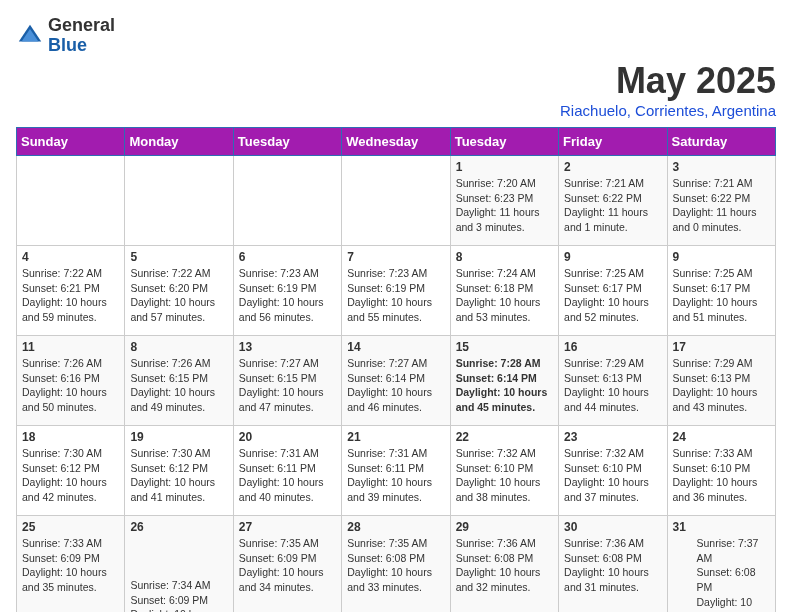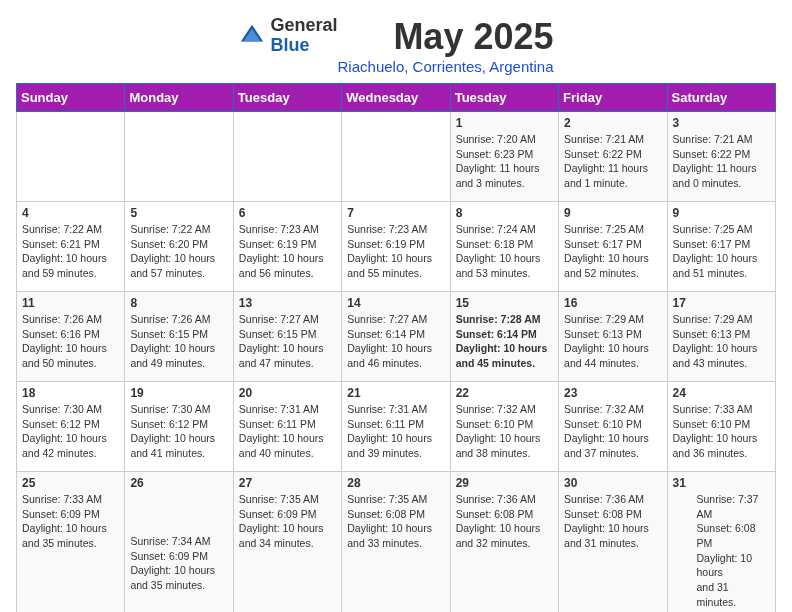--- a/index.html
+++ b/index.html
@@ -5,21 +5,21 @@
     * { box-sizing: border-box; margin: 0; padding: 0; }
     body {
       font-family: Arial, sans-serif;
       background: #fff;
       width: 792px;
       min-height: 612px;
       padding: 16px;
     }
     .header {
       display: flex;
-      justify-content: center;
+      justify-content: space-between;
       align-items: flex-start;
       margin-bottom: 8px;
     }
     .logo {
       display: flex;
       align-items: center;
     }
     .logo-text {
       display: flex;
       flex-direction: column;
@@ -29,20 +29,21 @@
     }
     .logo-general { color: #333; }
     .logo-blue { color: #1a5fa8; }
     .logo-icon {
       width: 28px;
       height: 28px;
       margin-right: 4px;
     }
     .title-block {
       text-align: right;
+      margin-top: 44px;
     }
     .month-year {
       font-size: 36px;
       font-weight: bold;
       color: #333;
     }
     .location {
       font-size: 15px;
       color: #1d4ed8;
     }

